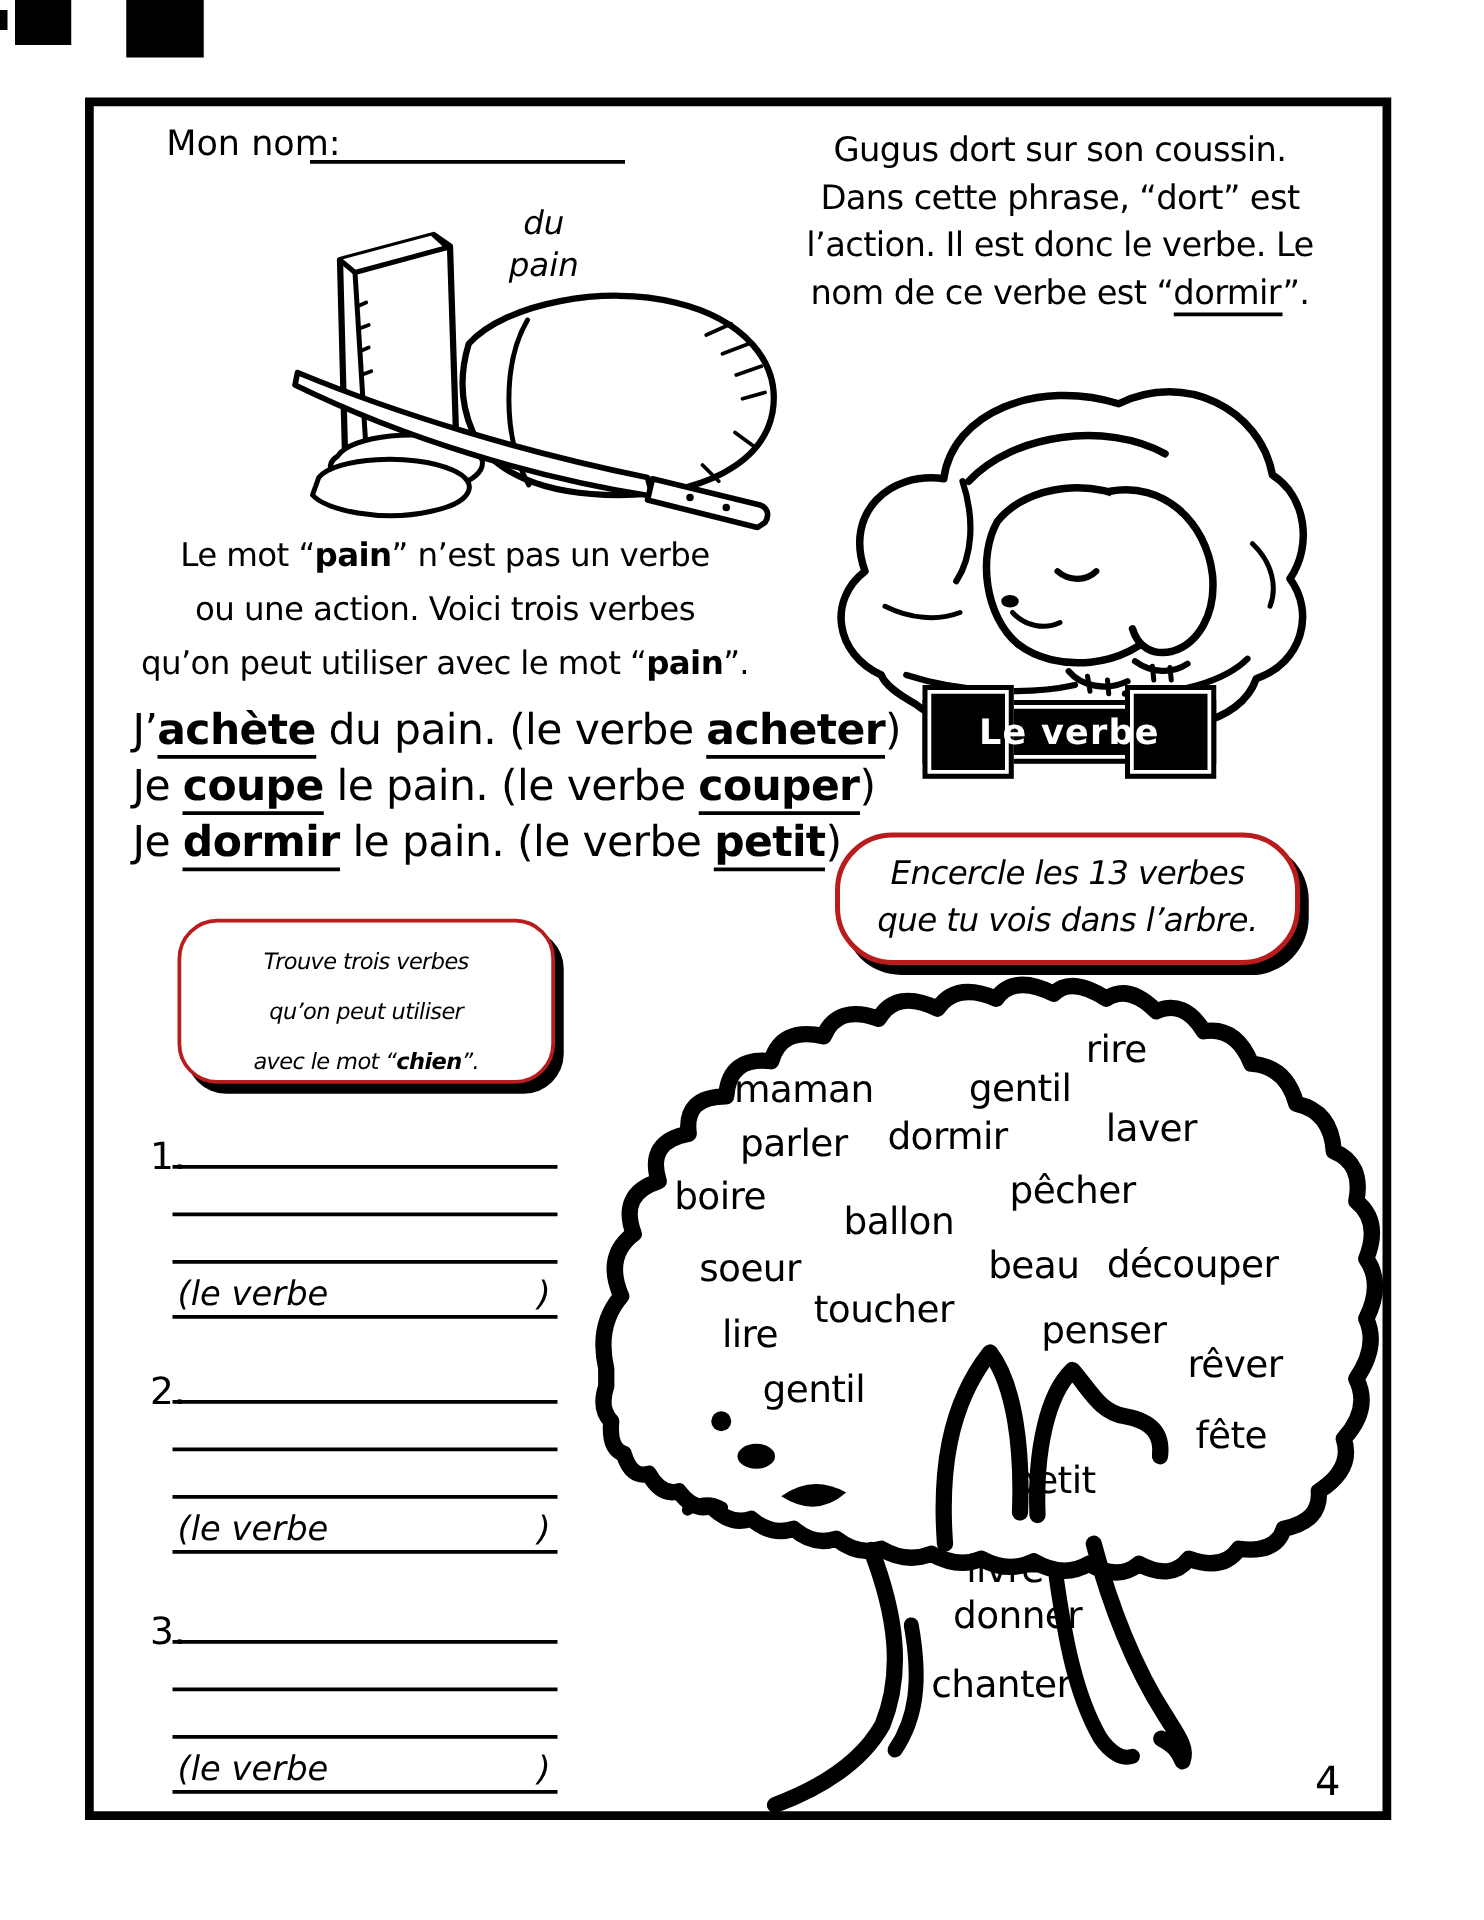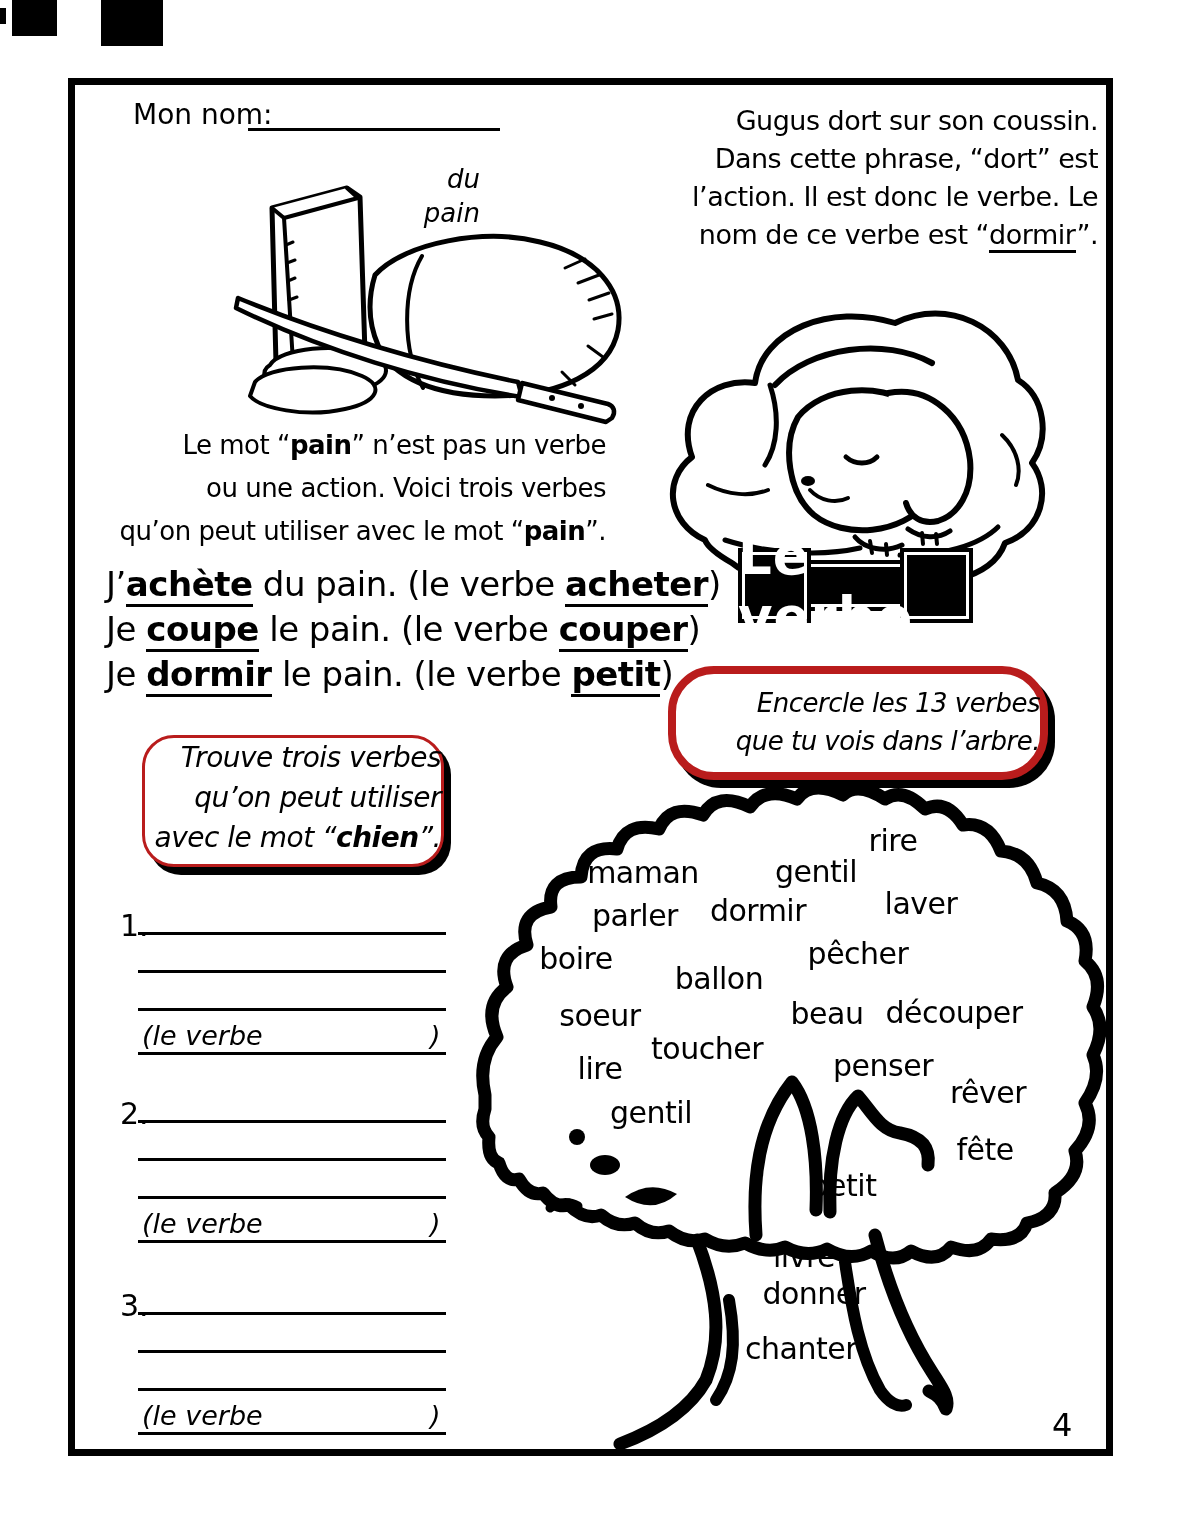--- a/index.html
+++ b/index.html
@@ -1,35 +1,35 @@
 <!DOCTYPE html>
 <html><head>
 <meta charset="utf-8">
 <style>
   html,body{margin:0;padding:0;background:#fff;}
   .page{position:relative;width:1187px;height:1536px;background:#ffffff;
         font-family:"DejaVu Sans",sans-serif;color:#000;overflow:hidden;}
   .abs{position:absolute;}
   .frame{position:absolute;left:68px;top:78px;width:1031px;height:1364px;border:7px solid #000;}
   .nowrap{white-space:nowrap;}
-  .ctr{text-align:right;}
+  .ctr{text-align:center;}
   .ital{font-style:italic;}
   .bline{position:absolute;height:3px;background:#000;}
   .seg-b{font-weight:700;}
   .seg-u{border-bottom:3px solid #000;}
   .seg-bu{font-weight:700;border-bottom:3px solid #000;}
   .para{position:absolute;letter-spacing:-0.5px;}
-  .rbox{position:absolute;background:#fff;border:8px solid #b91c1c;box-shadow:7px 8px 0 #000;}
+  .rbox{position:absolute;background:#fff;border:4px solid #b91c1c;box-shadow:7px 8px 0 #000;}
   .rbox .bx-line{letter-spacing:-0.5px;}
   .banner{position:absolute;}
   .bnr-block{position:absolute;background:#000;
              box-shadow:inset 0 0 0 4px #000, inset 0 0 0 7px #fff;}
   .bnr-text{position:absolute;left:0;top:0;width:100%;height:100%;
             display:flex;align-items:center;justify-content:center;
-            color:#fff;font-weight:700;font-size:53px;letter-spacing:1px;z-index:3;}
+            color:#fff;font-weight:700;font-size:28px;letter-spacing:1px;z-index:3;}
   .tree-word{position:absolute;transform:translate(-50%,-50%);
              font-size:30px;letter-spacing:-0.5px;white-space:nowrap;}
   .blank-item{position:absolute;width:340px;height:160px;}
   .blank-num{position:absolute;left:0;top:0;font-size:30px;}
   .scanmark{position:absolute;background:#000;}
   svg{display:block;}
 </style>
 </head>
 <body>
 
@@ -72,21 +72,21 @@
     <div class="nowrap"><span>qu’on peut utiliser avec le mot “</span><span class="seg-b">pain</span><span>”.</span></div>
   </div>
 
   <div class="para ctr" style="left:106px;top:562px;width:500px;line-height:45px;font-size:34px;">
     <div class="nowrap"><span>J’</span><span class="seg-bu">achète</span><span> du pain. (le verbe </span><span class="seg-bu">acheter</span><span>)</span></div>
     <div class="nowrap"><span>Je </span><span class="seg-bu">coupe</span><span> le pain. (le verbe </span><span class="seg-bu">couper</span><span>)</span></div>
     <div class="nowrap"><span>Je </span><span class="seg-bu">dormir</span><span> le pain. (le verbe </span><span class="seg-bu">petit</span><span>)</span></div>
   </div>
 
   <div class="rbox ctr ital" style="left:142px;top:735px;width:296px;height:126px;border-radius:32px;border-width:3px;">
-    <div style="line-height:40px;font-size:28px;">
+    <div style="padding-top:12px;line-height:40px;font-size:18px;">
       <div class="bx-line nowrap"><span>Trouve trois verbes</span></div>
       <div class="bx-line nowrap"><span>qu’on peut utiliser</span></div>
       <div class="bx-line nowrap"><span>avec le mot “</span><span class="seg-b">chien</span><span>”.</span></div>
     </div>
   </div>
 
   <div class="blank-item" style="left:120px;top:908px;">
     <span class="blank-num">1.</span>
     <div class="bline" style="left:18px;top:24px;width:308px;"></div>
     <div class="bline" style="left:18px;top:62px;width:308px;"></div>

